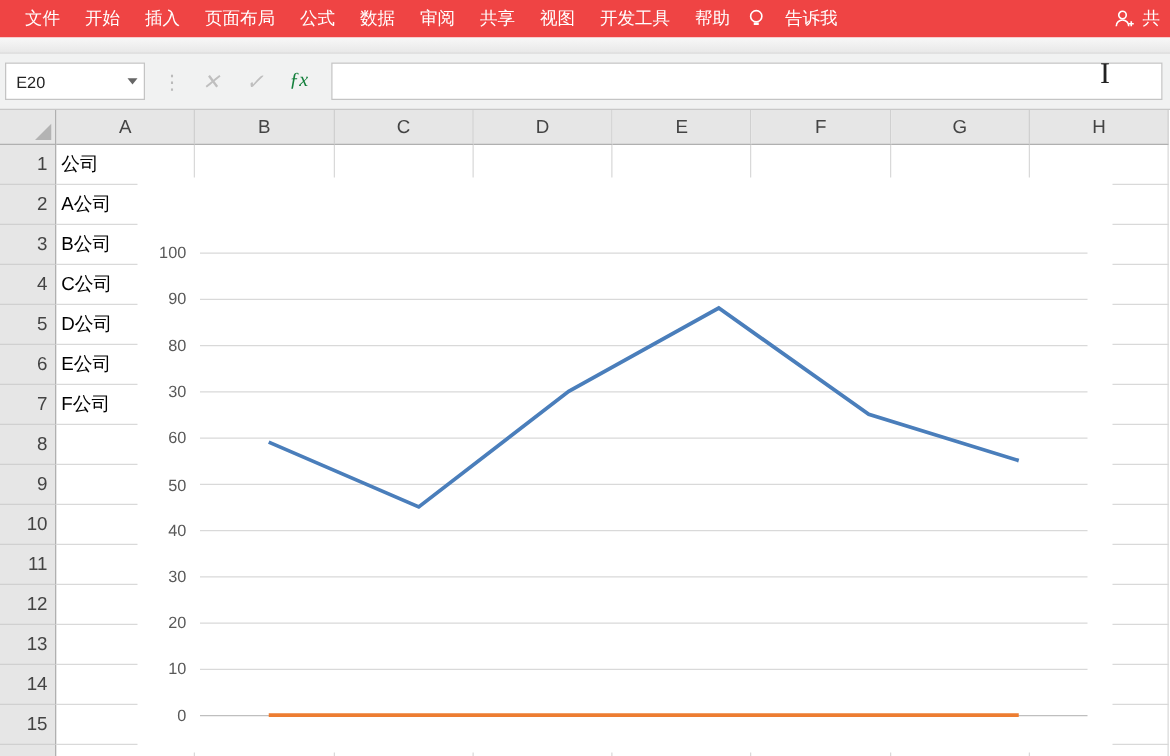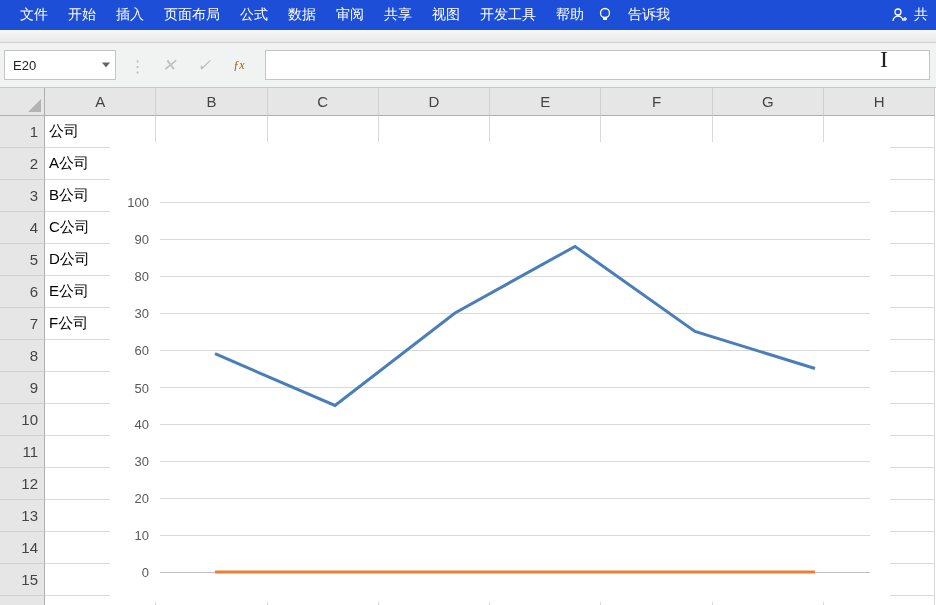--- a/index.html
+++ b/index.html
@@ -1,33 +1,33 @@
 <!DOCTYPE html>
 <html><head>
 <meta charset="utf-8">
 <style>
 * { margin:0; padding:0; box-sizing:border-box; }
 body { font-family:"Microsoft YaHei","SimSun",Arial,sans-serif; font-size:14px; background:#fff; width:936px; height:605px; overflow:hidden; position:relative; }
 
-.ribbon { background:#1d4ed8; height:30px; display:flex; align-items:center; color:#fff; font-size:14px; padding:0 6px; }
+.ribbon { background:#ef4444; height:30px; display:flex; align-items:center; color:#fff; font-size:14px; padding:0 6px; }
 .ribbon .menu-item { padding:0 10px; height:30px; display:flex; align-items:center; cursor:pointer; white-space:nowrap; }
 .ribbon .menu-item:first-child { padding-left:14px; }
 .ribbon .icon-slot { width:22px; display:flex; justify-content:center; align-items:center; }
 .ribbon .tellme { margin-left:2px; }
 
 .sub-ribbon { background:linear-gradient(#f8f8f8,#e8e8e8); height:13px; border-bottom:1px solid #d0d0d0; }
 
 .fbar { height:45px; background:#f1f2f2; display:flex; align-items:center; border-bottom:1px solid #c8c8c8; padding:4px 6px 4px 4px; gap:8px; position:relative; }
 .name-box-wrap { position:relative; width:112px; height:30px; }
 .name-box { width:100%; height:100%; border:1px solid #c4c4c4; background:#fff; font-size:13px; padding:0 22px 0 8px; color:#222; display:flex; align-items:center; }
 .name-box-caret { position:absolute; right:6px; top:50%; transform:translateY(-50%); border-left:4px solid transparent; border-right:4px solid transparent; border-top:5px solid #666; }
 .fx-group { display:flex; align-items:center; gap:3px; }
 .fx-dots { width:26px; text-align:center; color:#bbb; font-size:16px; letter-spacing:-1px; padding-top:2px; }
 .fx-btn { width:32px; height:30px; display:flex; align-items:center; justify-content:center; color:#bfbfbf; font-size:17px; font-style:italic; }
-.fx-btn.fx-label { font-style:italic; font-family:"Times New Roman",serif; font-size:12px; color:#a16207; }
+.fx-btn.fx-label { font-style:italic; font-family:"Times New Roman",serif; font-size:16px; color:#15803d; }
 .formula-input { flex:1; height:30px; border:1px solid #c4c4c4; background:#fff; margin-left:2px; }
 
 .cursor-glyph { position:absolute; right:48px; top:46px; font-size:24px; color:#222; font-family:serif; }
 
 
 .sheet { position:relative; display:grid; grid-template-columns:45px repeat(8,111.3px); }
 .corner { height:28px; background:#e6e6e6; border-right:1px solid #b0b0b0; border-bottom:1px solid #b0b0b0; position:relative; }
 .corner::after { content:""; position:absolute; right:3px; bottom:3px; width:0; height:0; border-bottom:13px solid #b3b3b3; border-left:13px solid transparent; }
 .col-h { height:28px; background:#e6e6e6; border-right:1px solid #d0d0d0; border-bottom:1px solid #b0b0b0; display:flex; align-items:center; justify-content:center; color:#444; font-size:15px; }
 .row-h { width:45px; background:#e6e6e6; border-right:1px solid #b0b0b0; border-bottom:1px solid #d0d0d0; display:flex; align-items:center; justify-content:flex-end; padding-right:6px; color:#444; font-size:15px; }

